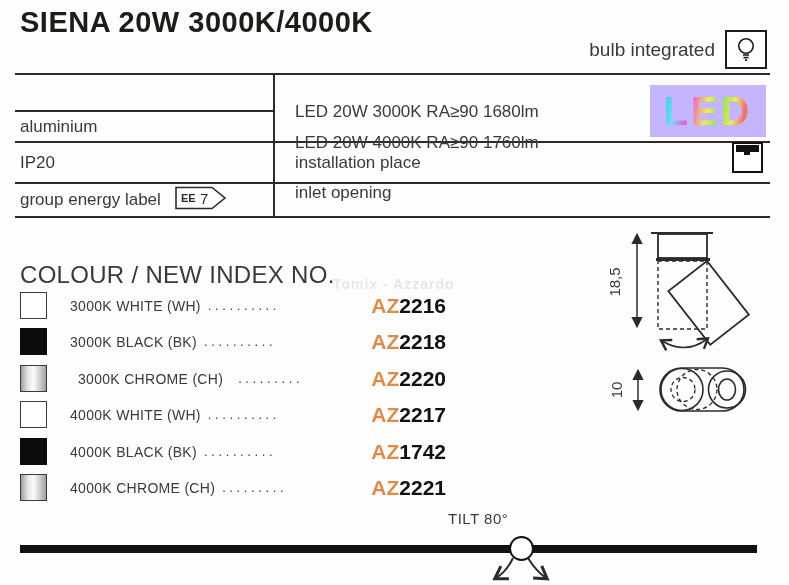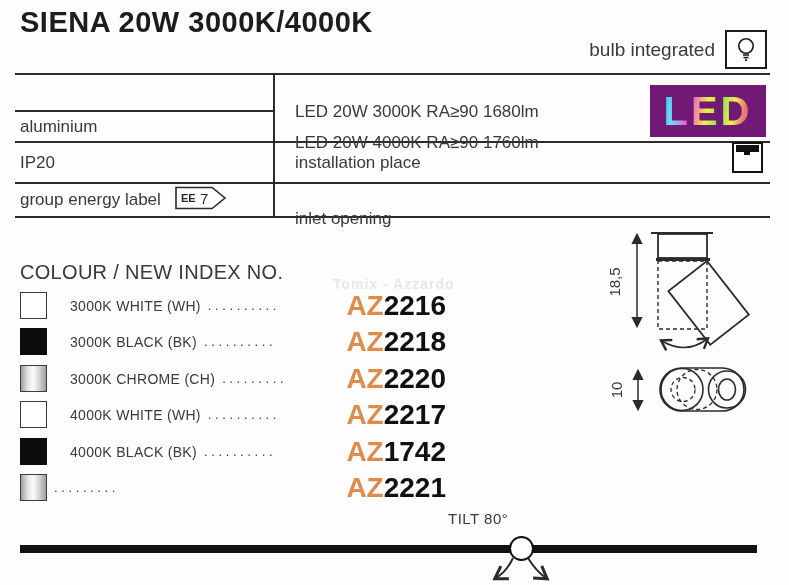--- a/index.html
+++ b/index.html
@@ -13,39 +13,39 @@
   .bulb-label{font-size:19px;color:#3a3a3a;margin-left:12px;}
   .bulb-box{width:38px;height:35px;border:2px solid #1c1c1a;display:flex;align-items:center;justify-content:center;background:#fff;}
   
   .spec-table{position:absolute;left:15px;top:73px;width:755px;height:145px;}
   .hline{position:absolute;background:#2b2b2b;height:2px;left:0;right:0;}
   .vline{position:absolute;background:#2b2b2b;width:2px;}
   .cell{position:absolute;display:flex;align-items:center;font-size:17px;color:#3a3a3a;}
   .brand-orange{color:#DD8C4B;font-weight:700;margin-left:6px;letter-spacing:.5px;}
   .led-lines{position:absolute;left:262px;top:2px;padding-left:18px;font-size:17px;line-height:31px;padding-top:21px;}
   .badge{margin-left:14px;display:inline-block;}
-  .led-logo{position:absolute;right:4px;top:12px;width:116px;height:52px;background:#701a75;display:flex;align-items:center;justify-content:center;}
+  .led-logo{position:absolute;right:4px;top:12px;width:116px;height:52px;background:#c4b5fd;display:flex;align-items:center;justify-content:center;}
   .led-logo span{
     font-size:40px;font-weight:700;letter-spacing:3px;line-height:1;
     background:linear-gradient(100deg,#35c8f2 0%,#7ad9ee 14%,#ee4fd8 30%,#f2ee4a 48%,#8be25c 62%,#f2ee4a 76%,#ef6f6f 88%,#6fe2cf 100%);
     -webkit-background-clip:text;background-clip:text;color:transparent;
   }
   .install-icon{position:absolute;right:7px;top:69px;width:27px;height:27px;border:2px solid #111;background:#fff;}
   .install-icon .bar{position:absolute;left:2px;right:2px;top:1px;height:7px;background:#111;}
   .install-icon .tab{position:absolute;left:10px;top:8px;width:6px;height:3px;background:#111;}
   
-  .colours-heading{position:absolute;left:20px;top:261px;font-size:20px;color:#3a3a3a;letter-spacing:.3px;}
+  .colours-heading{position:absolute;left:20px;top:261px;font-size:24px;color:#3a3a3a;letter-spacing:.3px;}
   .watermark{position:absolute;left:333px;top:276px;font-size:14px;font-weight:700;color:#e9e7e3;letter-spacing:1px;z-index:0;}
   .colour-row{position:absolute;left:20px;width:426px;height:27px;display:flex;align-items:center;z-index:1;}
   .swatch{width:25px;height:25px;border:1.5px solid #3a3a3a;flex:0 0 auto;background:#fff;}
   .swatch[data-swatch="black"]{background:#0c0c0c;border-color:#0c0c0c;}
   .swatch[data-swatch="chrome"]{background:linear-gradient(90deg,#9f9f9f 0%,#e6e6e6 28%,#fafafa 50%,#d6d6d6 72%,#9f9f9f 100%);}
   .colour-label{margin-left:23px;font-size:14px;color:#3a3a3a;letter-spacing:.3px;white-space:nowrap;}
   .dots{margin-left:7px;font-size:13px;color:#3a3a3a;white-space:nowrap;overflow:hidden;}
-  .code{margin-left:auto;font-size:28px;font-weight:700;color:#111;white-space:nowrap;text-align:center;}
+  .code{margin-left:auto;font-size:21px;font-weight:700;color:#111;white-space:nowrap;text-align:center;}
   .code .az{color:#DD8C4B;}
   
   .diagram-svg{position:absolute;left:0;top:0;width:789px;height:585px;pointer-events:none;}
   .tilt-label{position:absolute;left:448px;top:510px;font-size:15px;color:#3a3a3a;letter-spacing:.5px;}
   .bottom-bar{position:absolute;left:20px;top:545px;width:737px;height:8px;background:#111;}
   .bar-circle{position:absolute;left:509px;top:536px;width:21px;height:21px;border:2.5px solid #111;border-radius:50%;background:#fff;}
   svg text{font-family:"Liberation Sans", sans-serif;}
 </style>
 </head>
 <body>
@@ -91,21 +91,21 @@
       </span>
     </div>
 
     <div class="led-lines">
       <div>LED 20W 3000K RA≥90 1680lm</div>
       <div>LED 20W 4000K RA≥90 1760lm</div>
     </div>
     <div class="cell" style="left:262px;top:70px;height:39px;padding-left:18px;">
       <span>installation place</span>
     </div>
-    <div class="cell" style="left:262px;top:127px;height:37px;padding-left:18px;text-align:right;">
+    <div class="cell" style="left:262px;top:101px;height:37px;padding-left:18px;text-align:right;">
       <span>inlet opening</span>
     </div>
 
     <div class="led-logo">
       <span>LED</span>
     </div>
     <div class="install-icon">
       <span class="bar"></span>
       <span class="tab"></span>
     </div>
@@ -120,40 +120,41 @@
     <span class="colour-label">3000K WHITE (WH)</span>
     <span class="dots">.  .  .  .  .  .  .  .  .  .</span>
     <span class="code"><span class="az">AZ</span><span>2216</span></span>
   </div>
   <div class="colour-row" style="top:328px;">
     <span class="swatch" data-swatch="black"></span>
     <span class="colour-label">3000K BLACK (BK)</span>
     <span class="dots">.  .  .  .  .  .  .  .  .  .</span>
     <span class="code"><span class="az">AZ</span><span>2218</span></span>
   </div>
-  <div class="colour-row" style="top:365px;">
+  <div class="colour-row" style="top:365px;gap:8px;">
     <span class="swatch" data-swatch="chrome"></span>
     <span class="colour-label">3000K CHROME (CH)</span>
     <span class="dots">.  .  .  .  .  .  .  .  .</span>
     <span class="code"><span class="az">AZ</span><span>2220</span></span>
   </div>
   <div class="colour-row" style="top:401px;">
     <span class="swatch" data-swatch="white"></span>
     <span class="colour-label">4000K WHITE (WH)</span>
     <span class="dots">.  .  .  .  .  .  .  .  .  .</span>
     <span class="code"><span class="az">AZ</span><span>2217</span></span>
   </div>
   <div class="colour-row" style="top:438px;">
     <span class="swatch" data-swatch="black"></span>
     <span class="colour-label">4000K BLACK (BK)</span>
     <span class="dots">.  .  .  .  .  .  .  .  .  .</span>
     <span class="code"><span class="az">AZ</span><span>1742</span></span>
   </div>
   <div class="colour-row" style="top:474px;">
     <span class="swatch" data-swatch="chrome"></span>
+    <span class="colour-label">4000K CHROME (CH)</span>
     <span class="dots">.  .  .  .  .  .  .  .  .</span>
     <span class="code"><span class="az">AZ</span><span>2221</span></span>
   </div>
 
   <svg class="diagram-svg" viewBox="0 0 789 585">
     <defs>
       <marker id="arr" viewBox="0 0 10 10" refX="8" refY="5" markerWidth="7.5" markerHeight="7.5" orient="auto-start-reverse">
         <path d="M0 0 L10 5 L0 10 z" fill="#2b2b2b"></path>
       </marker>
       <marker id="arrV" viewBox="0 0 12 12" refX="9" refY="6" markerWidth="9" markerHeight="9" orient="auto-start-reverse">

